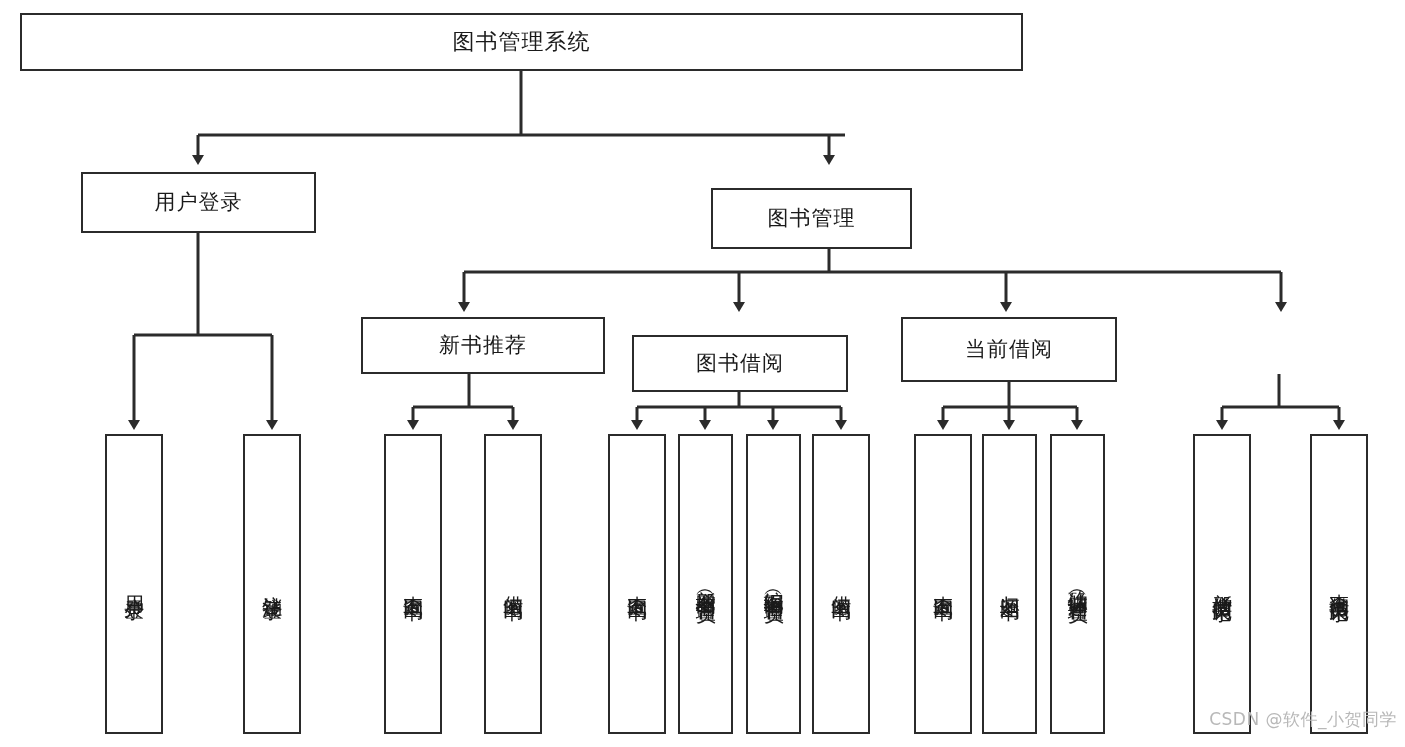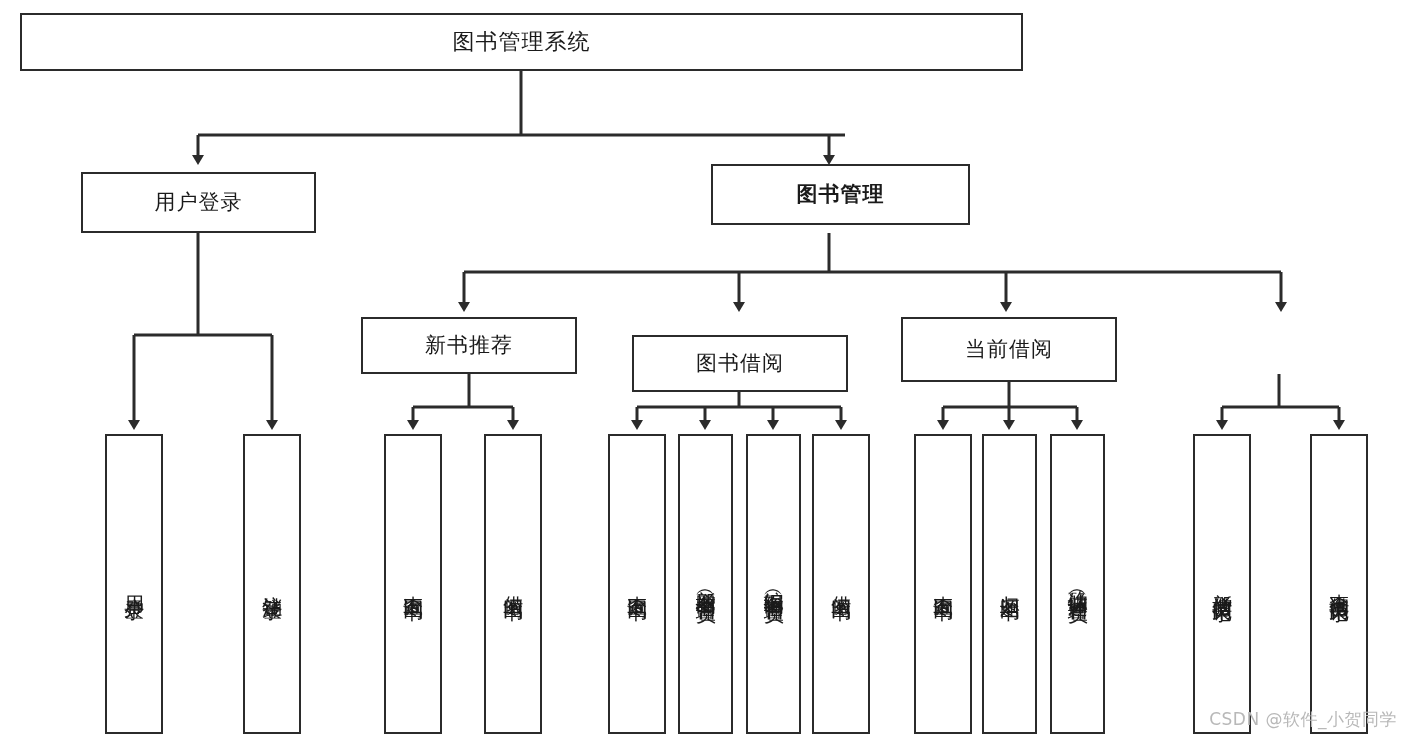--- a/index.html
+++ b/index.html
@@ -106,25 +106,25 @@
     </g>
   </svg>
 
   <div class="node h root" style="left:20px;top:13px;width:1003px;height:58px;">
     <span>图书管理系统</span>
   </div>
 
   <div class="node h" style="left:81px;top:172px;width:235px;height:61px;">
     <span>用户登录</span>
   </div>
-  <div class="node h" style="left:711px;top:164px;width:259px;height:61px;font-weight:bold;">
+  <div class="node h" style="left:711px;top:188px;width:201px;height:61px;">
     <span>图书管理</span>
   </div>
 
-  <div class="node h" style="left:361px;top:317px;width:216px;height:57px;">
+  <div class="node h" style="left:361px;top:317px;width:244px;height:57px;">
     <span>新书推荐</span>
   </div>
   <div class="node h" style="left:632px;top:335px;width:216px;height:57px;">
     <span>图书借阅</span>
   </div>
   <div class="node h" style="left:901px;top:317px;width:216px;height:65px;">
     <span>当前借阅</span>
   </div>
 
   <div class="node v" style="left:105px;top:434px;width:58px;height:300px;">

